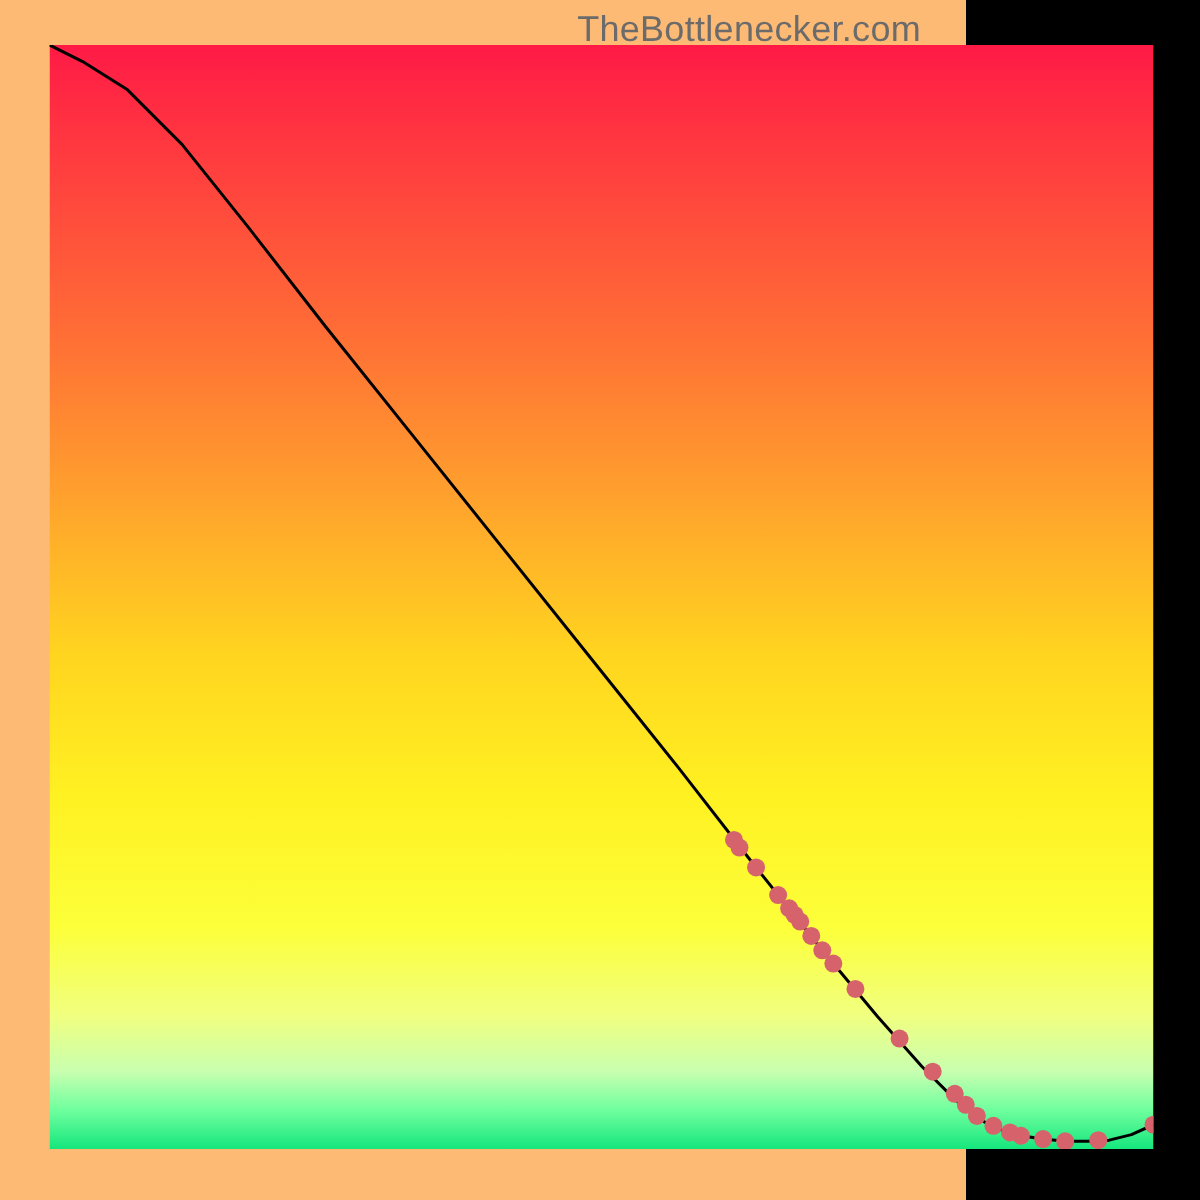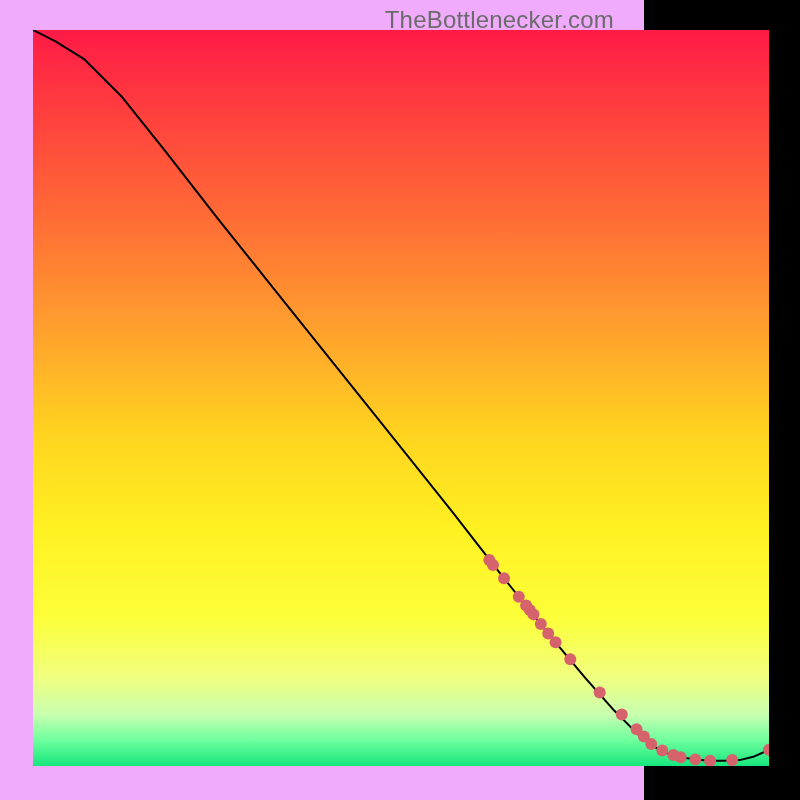--- a/index.html
+++ b/index.html
@@ -8,21 +8,21 @@
     width: 800px;
     height: 800px;
     background: #000;
     overflow: hidden;
     font-family: Arial, Helvetica, sans-serif;
   }
   .stage {
     position: relative;
     width: 644px;
     height: 800px;
-    background: #f0abfc;
+    background: #fdba74;
   }
   .plot {
     position: absolute;
     left: 33px;
     top: 30px;
     width: 736px;
     height: 736px;
   }
   .watermark {
     position: absolute;

